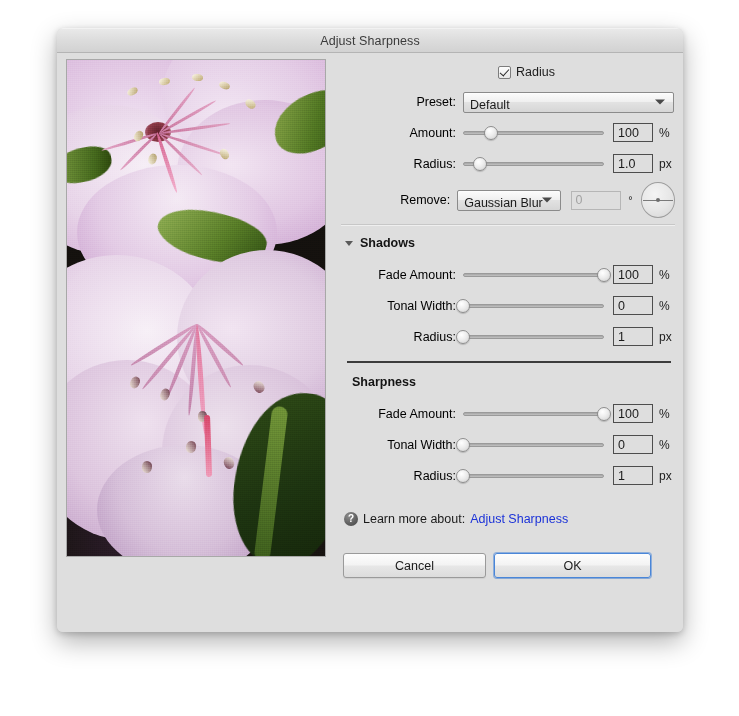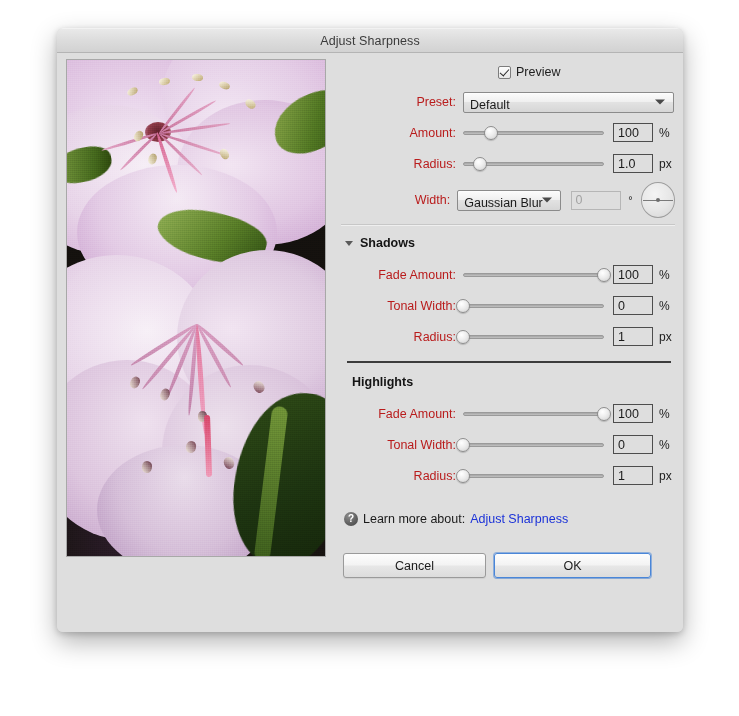--- a/index.html
+++ b/index.html
@@ -162,21 +162,21 @@
   }
 
   .row {
     display: flex;
     align-items: center;
     height: 27px;
   }
 
   .lbl {
     font-size: 12.5px;
-    color: #b91c1c;
+    color: #000000;
     text-align: right;
     white-space: nowrap;
   }
 
   
   #preview-row {
     height: 26px;
     padding-left: 159px;
     align-items: center;
   }
@@ -490,21 +490,21 @@
           <div id="grain"></div>
         </div>
       </div>
 
     </div>
 
     <div id="controls">
 
       <div class="row" id="preview-row">
         <div class="checkbox checked"></div>
-        <span id="preview-label">Preview</span>
+        <span id="preview-label">Radius</span>
       </div>
 
       <div class="row" id="preset-row">
         <span class="lbl">Preset:</span>
         <div class="popup" id="preset-popup">
           <span>Default</span>
           <span class="caret"></span>
         </div>
       </div>
 
@@ -526,21 +526,21 @@
           <div class="track"></div>
           <div class="thumb" style="left:12%"></div>
         </div>
         <div class="numfield">
             <span>1.0</span>
           </div>
         <span class="unit">px</span>
       </div>
 
       <div class="row" id="remove-row">
-        <span class="lbl">Width:</span>
+        <span class="lbl">Remove:</span>
         <div class="popup" id="remove-popup">
           <span>Gaussian Blur</span>
           <span class="caret"></span>
         </div>
         <div class="numfield disabled" id="angle-field">
             <span>0</span>
           </div>
         <span class="unit" id="deg-unit">°</span>
         <div id="angle-dial">
           <div class="dial-line"></div>
@@ -587,21 +587,21 @@
         </div>
         <div class="numfield">
             <span>1</span>
           </div>
         <span class="unit">px</span>
       </div>
 
       <div class="sep-dark"></div>
 
       <div class="section-head no-disclosure">
-        <span class="section-title">Highlights</span>
+        <span class="section-title">Sharpness</span>
       </div>
 
       <div class="row slider-row" style="margin-top:6px">
         <span class="lbl">Fade Amount:</span>
         <div class="slider">
           <div class="track"></div>
           <div class="thumb" style="left:100%"></div>
         </div>
         <div class="numfield">
             <span>100</span>

